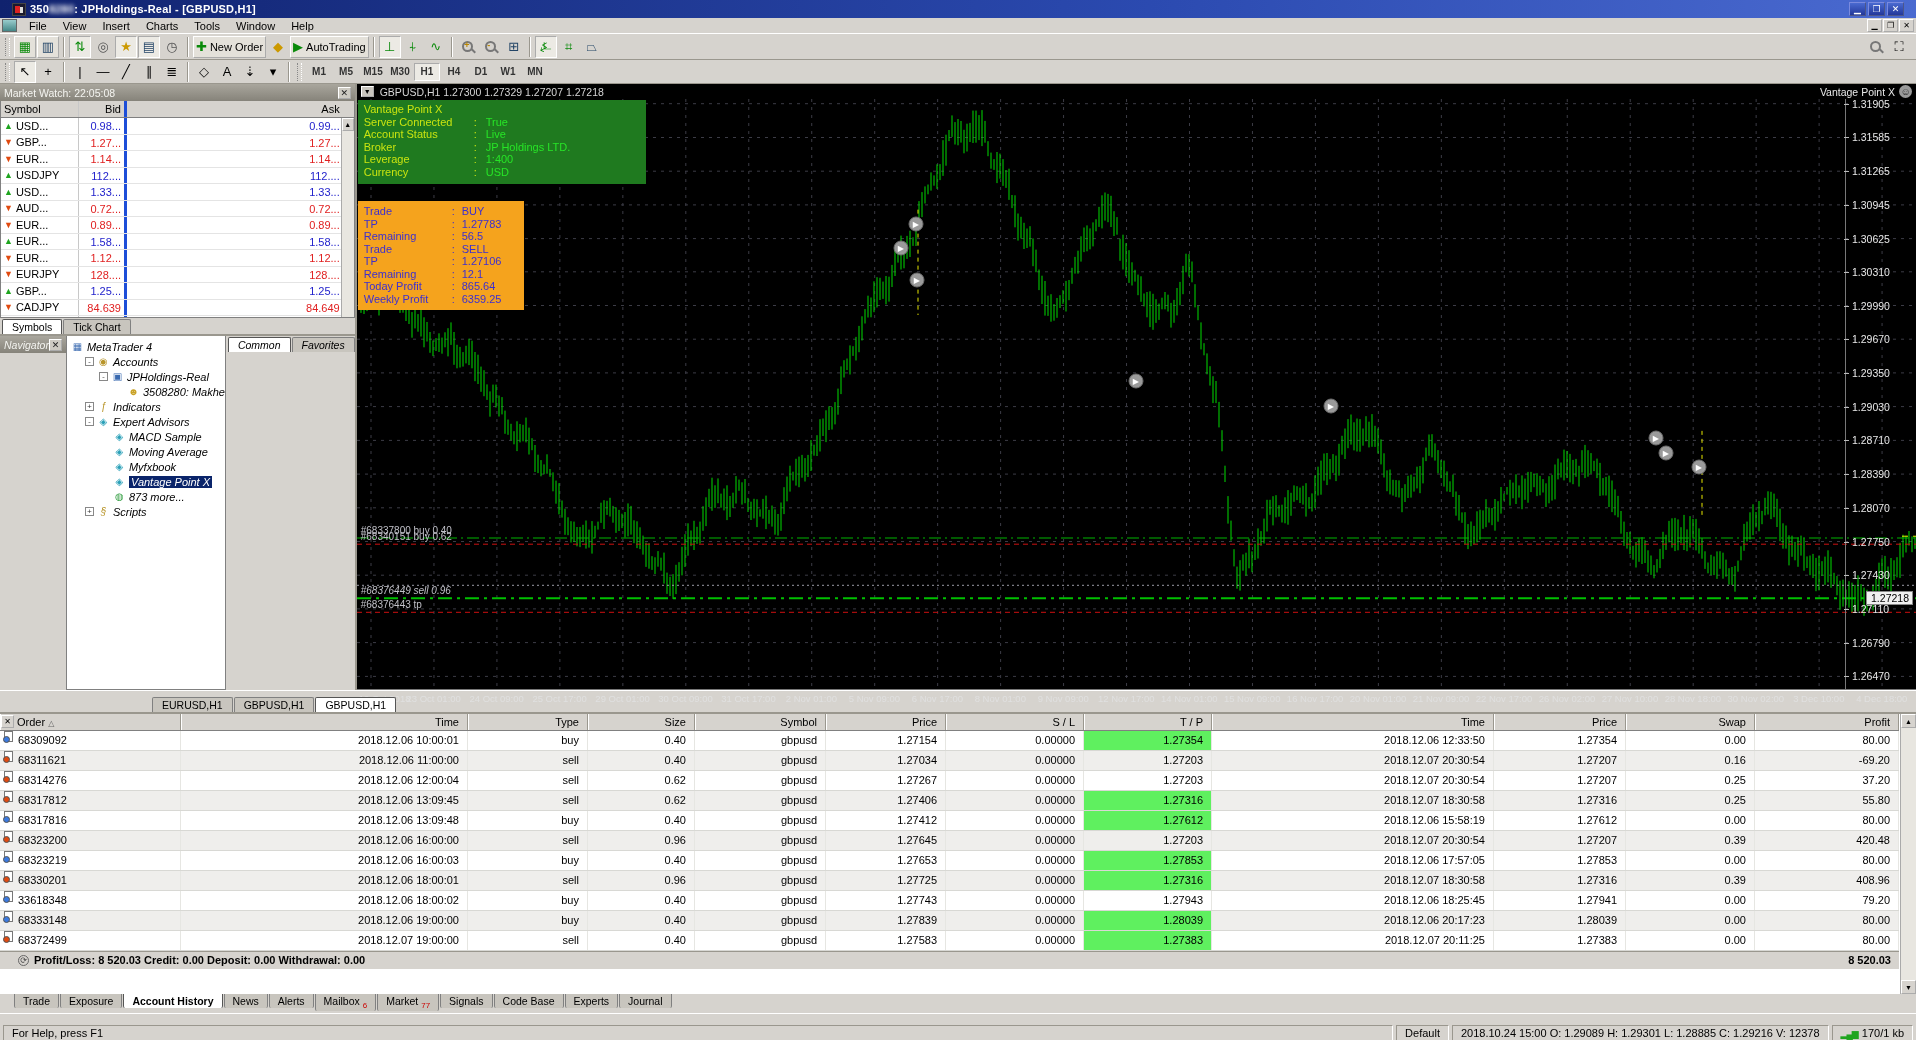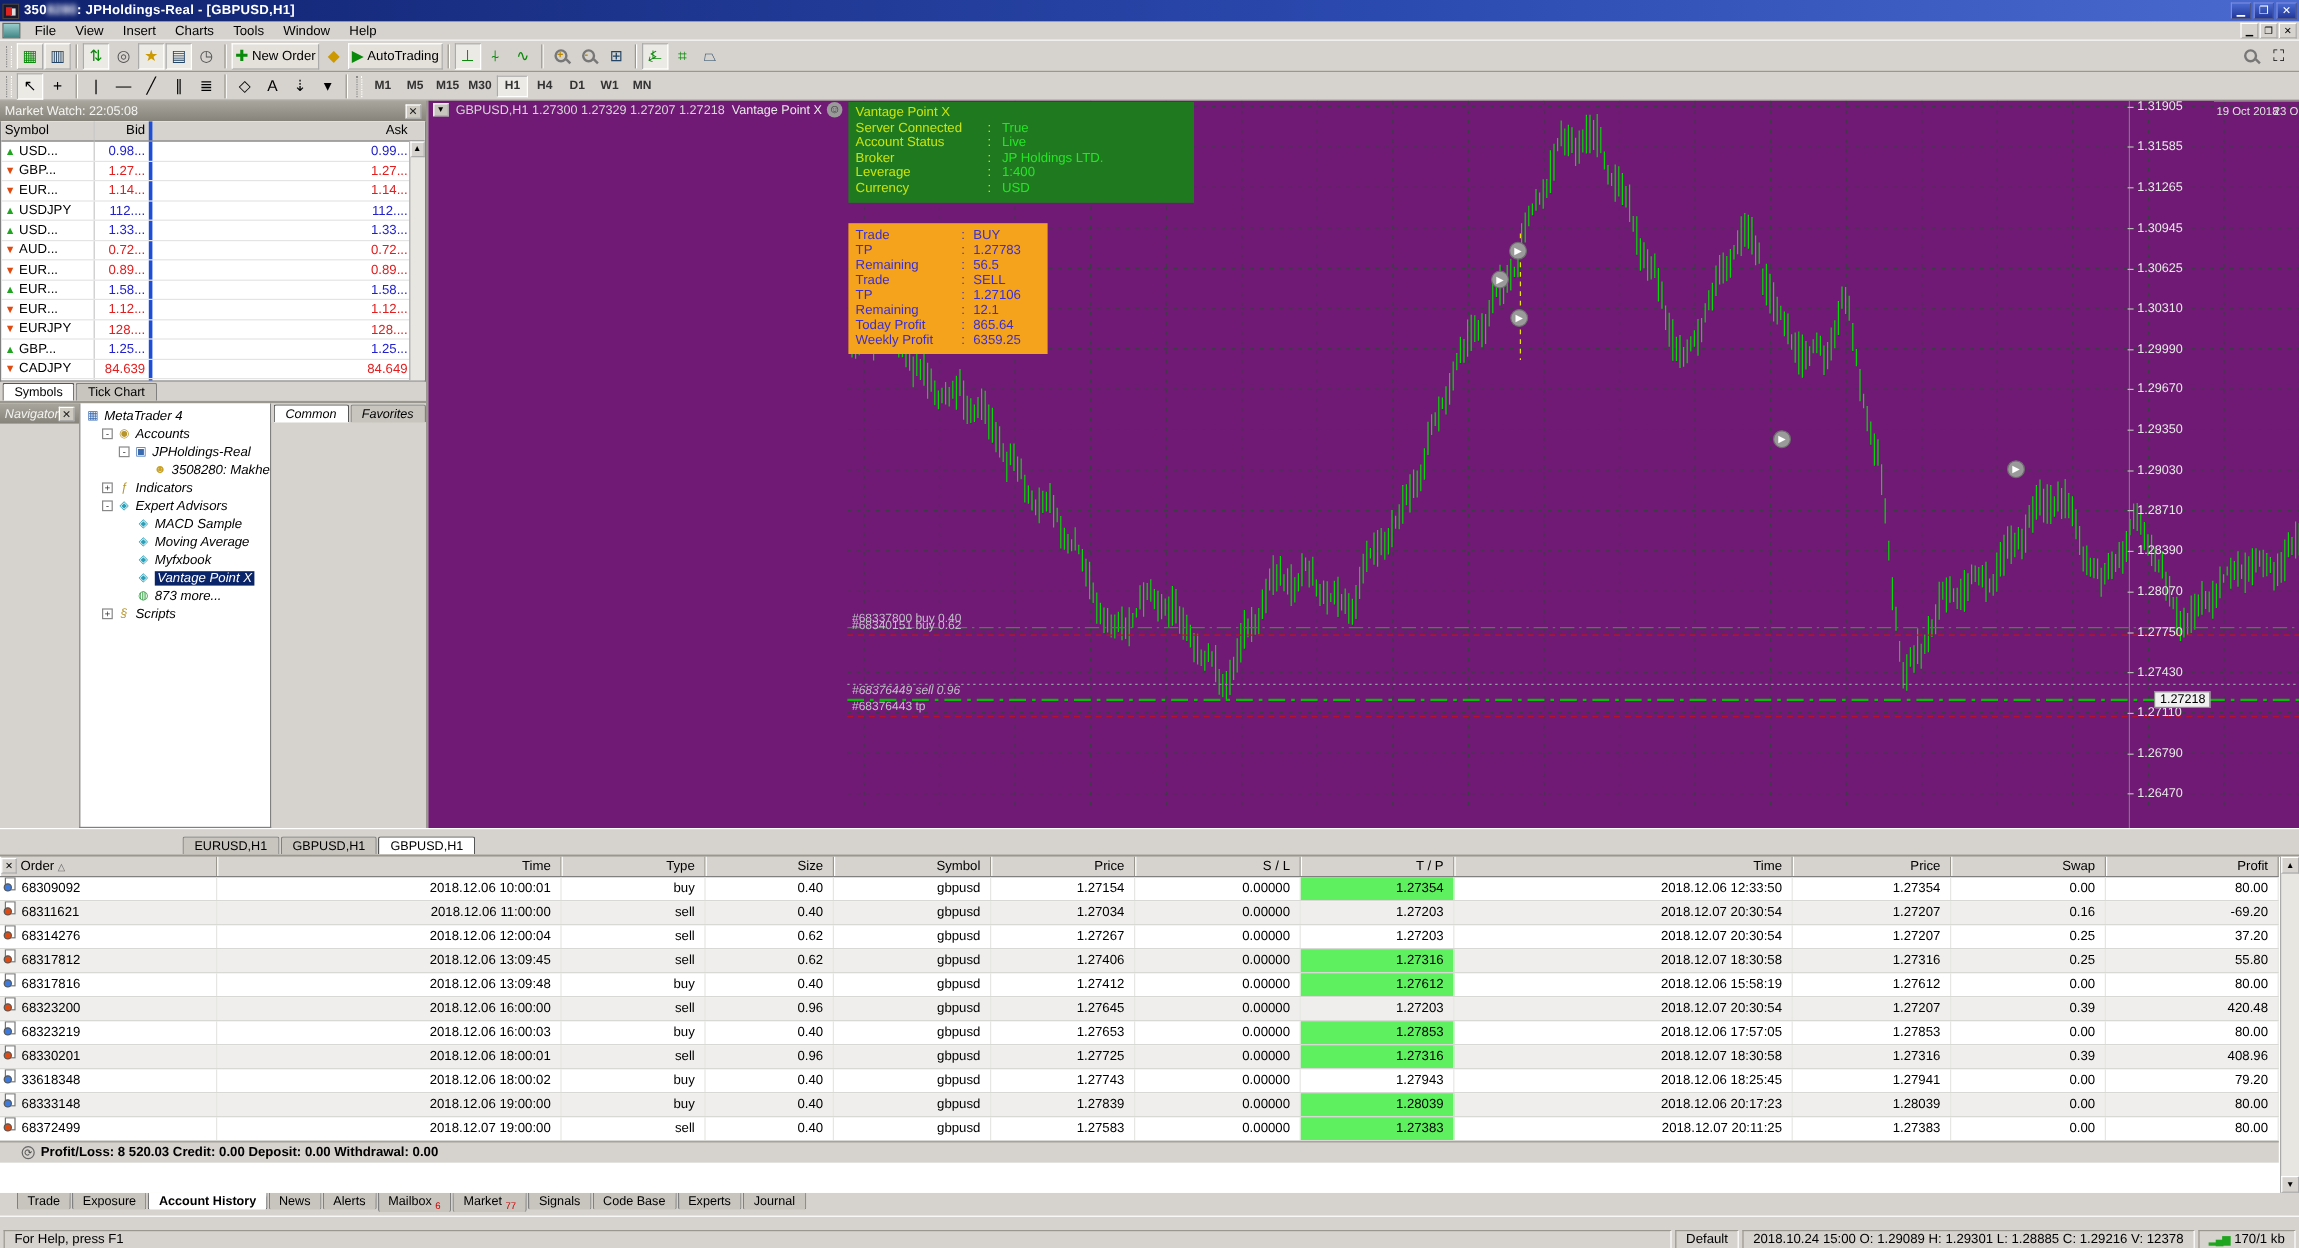--- a/index.html
+++ b/index.html
@@ -1,20 +1,20 @@
 <!DOCTYPE html>
 <html><head>
 <meta charset="utf-8">
 <style>
   * { margin:0; padding:0; box-sizing:border-box; font-family:"Liberation Sans","DejaVu Sans",sans-serif; }
   html,body { width:1916px; height:1040px; overflow:hidden; background:#d6d3ce; }
   body { display:flex; flex-direction:column; font-size:11px; color:#000; }
 
   
-  .titlebar { height:18px; background:linear-gradient(90deg,#10226e,#2b4ab0 60%,#4a6ad0); color:#fff; display:flex; align-items:center; padding:0 2px; gap:4px; flex:0 0 auto; }
+  .titlebar { height:18px; background:linear-gradient(90deg,#10226e,#2b4ab0 60%,#4a6ad0); color:#fff; display:flex; align-items:center; padding:0 12px; gap:4px; flex:0 0 auto; }
   .titlebar .appico { width:14px; height:13px; background:#1a1a2e; border:1px solid #444; position:relative; }
   .titlebar .appico::after { content:""; position:absolute; left:2px; top:2px; width:5px; height:7px; background:#d22; }
   .titlebar .appico::before { content:""; position:absolute; right:2px; top:3px; width:4px; height:6px; background:#ddd; }
   .titlebar .tt { font-weight:bold; font-size:11px; letter-spacing:.2px; }
   .titlebar .redacted { filter:blur(2px); }
   .winbtns { margin-left:auto; display:flex; gap:2px; }
   .winbtn { width:17px; height:14px; background:linear-gradient(#4a6ad0,#23389a); border:1px outset #7a8ade; color:#fff; font-size:9px; line-height:12px; text-align:center; }
   .menubar { height:16px; background:#d6d3ce; display:flex; align-items:center; gap:0; padding-left:2px; border-bottom:1px solid #fff; flex:0 0 auto; }
   .menubar .chartico { width:15px; height:13px; background:linear-gradient(#9cc,#488); border:1px solid #666; margin-right:4px; }
   .menuitem { padding:1px 8px; }
@@ -59,21 +59,21 @@
   .tab { padding:1px 9px; border:1px solid #808080; border-bottom:none; background:#c8c5be; border-radius:2px 2px 0 0; font-size:10.5px; }
   .tab.active { background:#fff; font-weight:normal; position:relative; top:0px; border-color:#555; }
   .nav { flex:1; display:flex; flex-direction:row; overflow:hidden;font-style:italic; }
   .navtree { flex:1; background:#fff; border:1px solid #808080; border-top:none; padding:3px 0 0 4px; overflow:hidden; }
   .treeitem { display:flex; align-items:center; height:15px; gap:3px; white-space:nowrap; }
   .expander { width:9px; height:9px; border:1px solid #888; background:#fff; font-size:8px; line-height:7px; text-align:center; color:#333; flex:0 0 auto; }
   .tico { width:13px; text-align:center; font-size:10px; flex:0 0 auto; }
   .tsel { background:#0a246a; color:#fff; padding:0 2px; }
 
   
-  .chartcol { flex:1; display:flex; flex-direction:row; background:#701a75; min-width:0; }
+  .chartcol { flex:1; display:flex; flex-direction:column; background:#000000; min-width:0; }
   .chead { height:15px; display:flex; align-items:center; color:#d6d6d6; gap:6px; padding:0 4px; font-size:10.5px; flex:0 0 auto; }
   .chead .dd { width:13px; height:11px; background:#c8c5be; color:#000; font-size:7px; text-align:center; line-height:10px; border:1px outset #fff; }
   .chead .ea { margin-left:auto; display:flex; align-items:center; gap:4px; color:#e8e8e8; }
   .smiley { width:13px; height:13px; border-radius:50%; background:#9a9a9a; color:#333; font-size:10px; line-height:13px; text-align:center; }
   .cbody { flex:1; display:flex; min-height:0; }
   .plotwrap { flex:1; position:relative; min-width:0; }
   .plotwrap svg { position:absolute; inset:0; }
   .paxis { flex:0 0 71px; border-left:1px solid #787878; position:relative; color:#e8e8e8; font-size:10.5px; }
   .ptick { position:absolute; right:4px; width:60px; text-align:left; }
   .ptick::before { content:""; position:absolute; left:-8px; top:6px; width:5px; height:1px; background:#bbb; }
@@ -921,20 +921,21 @@
         <div class="c">1.27383</div>
         <div class="c">0.00</div>
         <div class="c">80.00</div>
       </div>
     </div>
   <div class="tsum">
     <div class="left">
         <span class="refresh">⟳</span>
         <span>Profit/Loss: 8 520.03  Credit: 0.00  Deposit: 0.00  Withdrawal: 0.00</span>
       </div>
+    <div class="right">8 520.03</div>
   </div>
   <div class="t-filler"></div>
   <div class="t-scroll">
     <div class="up">▲</div>
     <div class="dn">▼</div>
   </div>
 
 </div>
 
 <div class="termtabs" id="termtabs">

